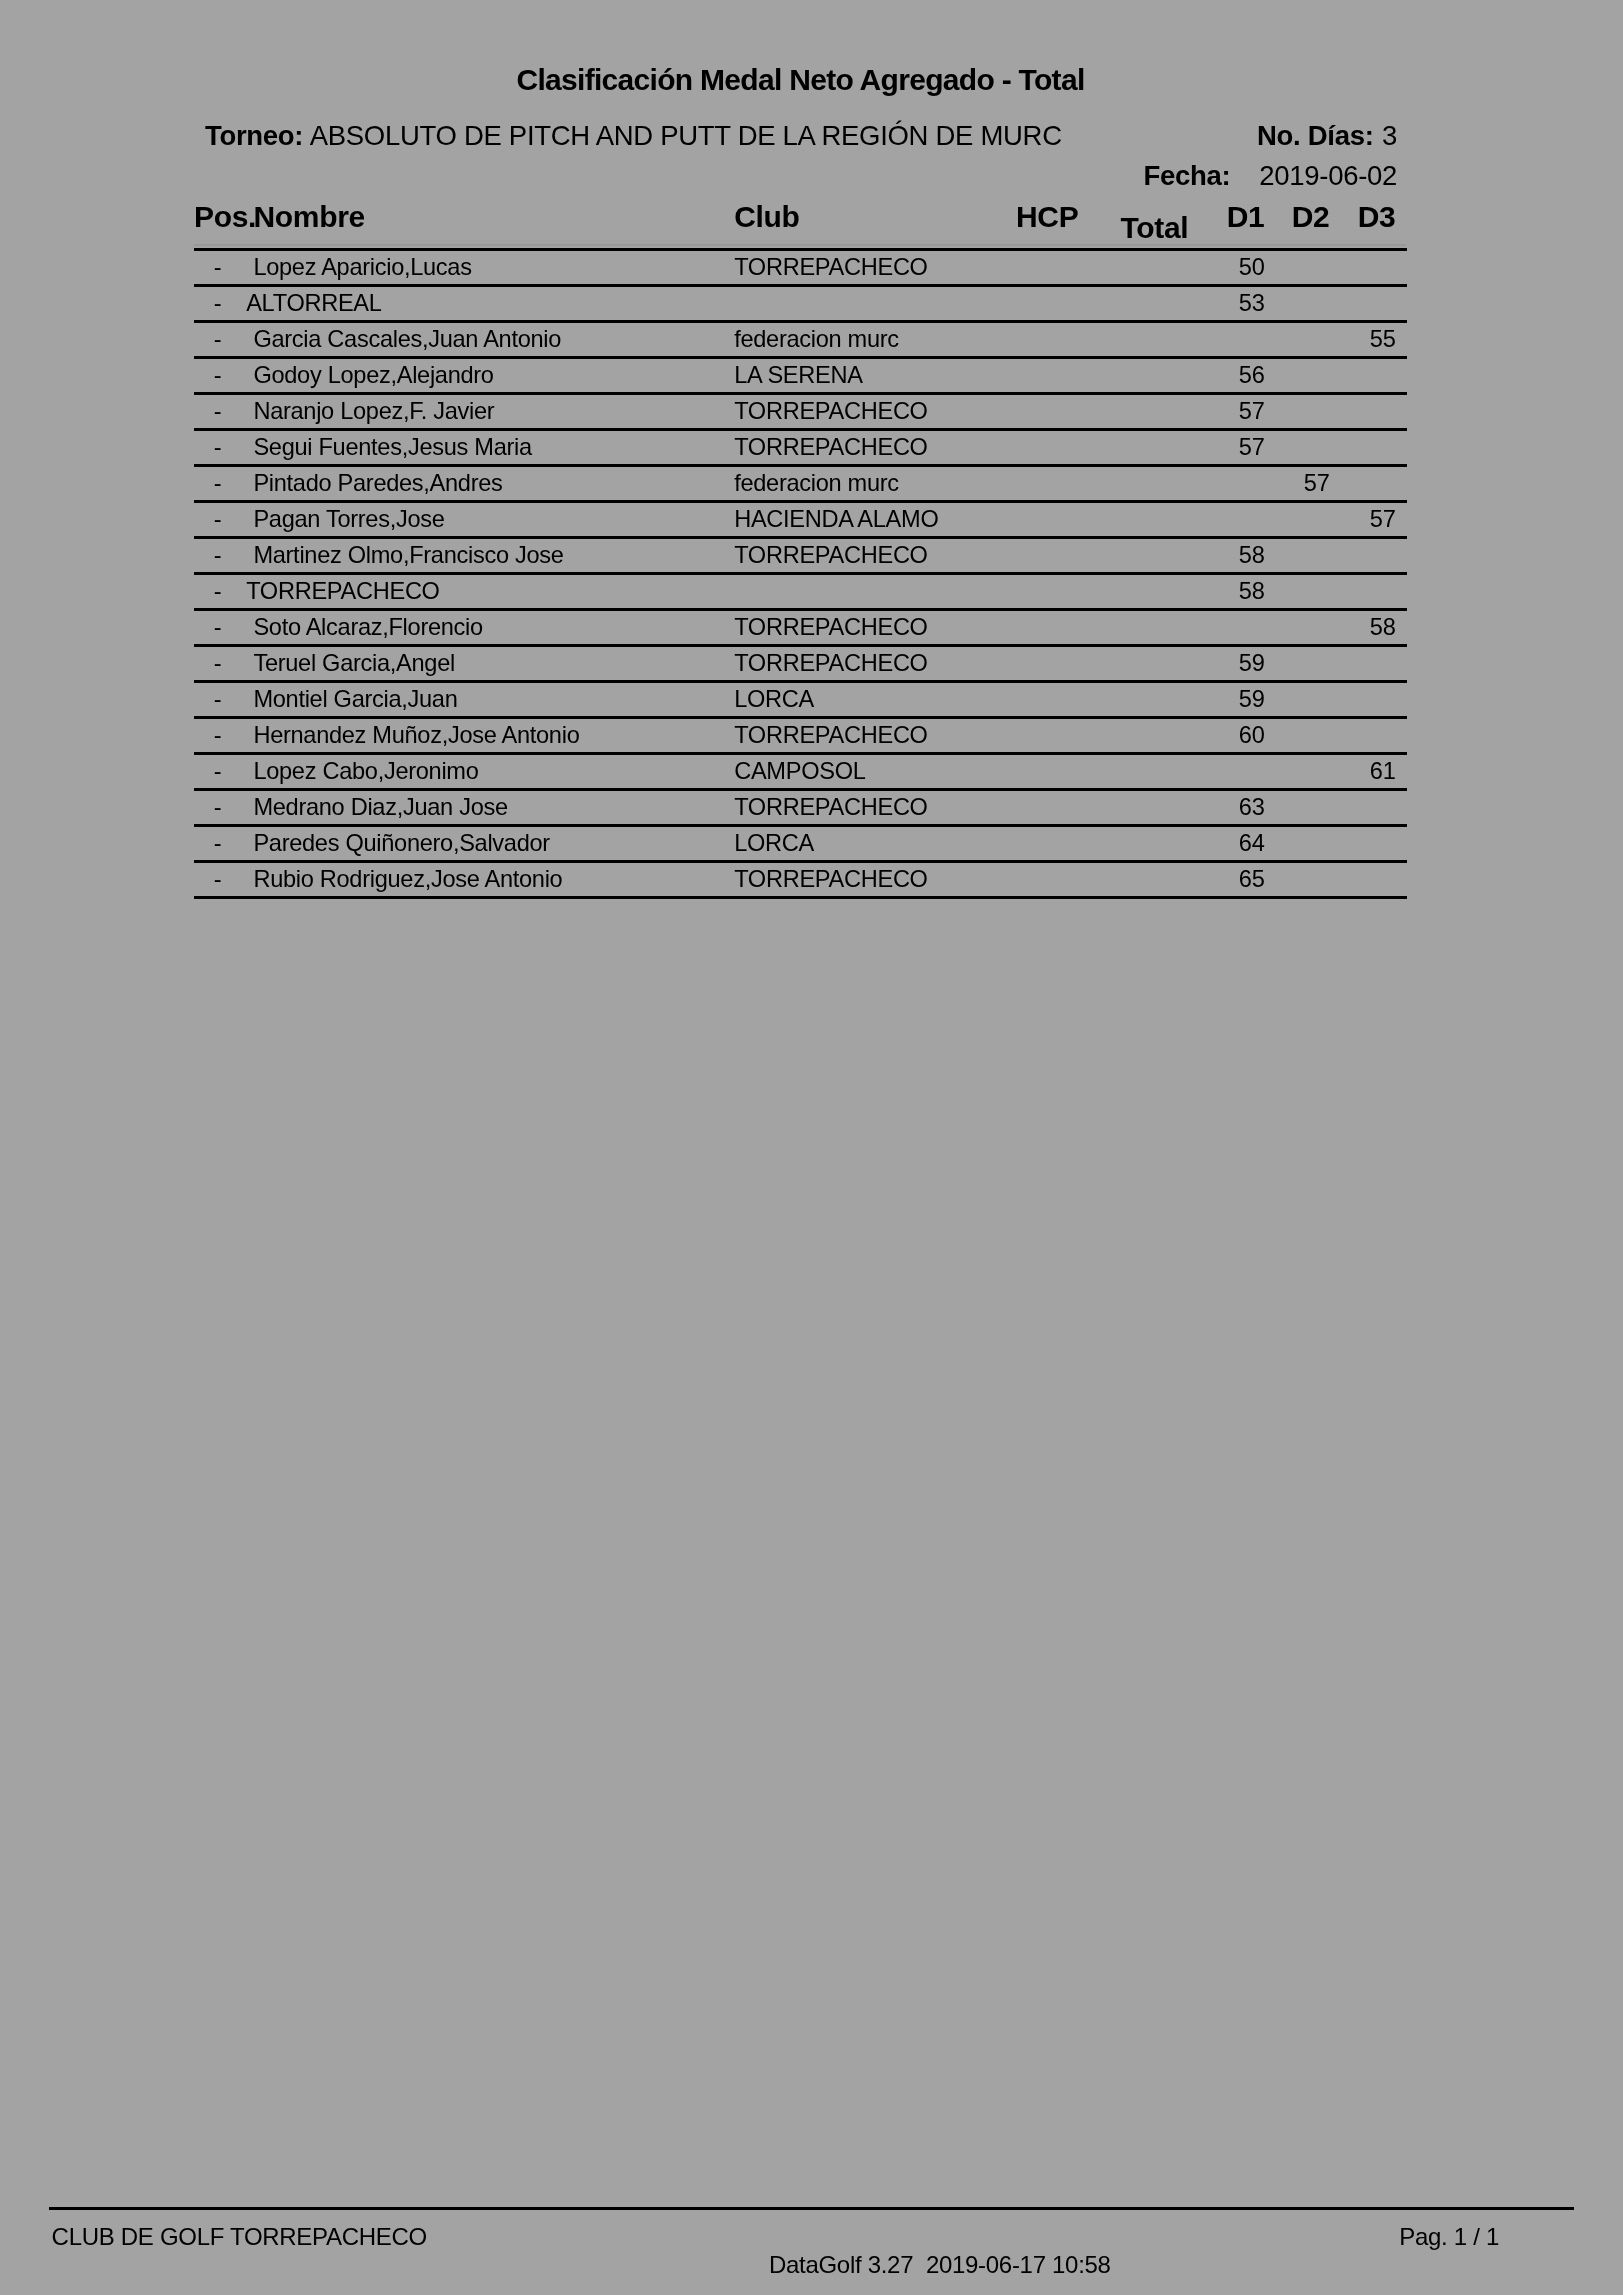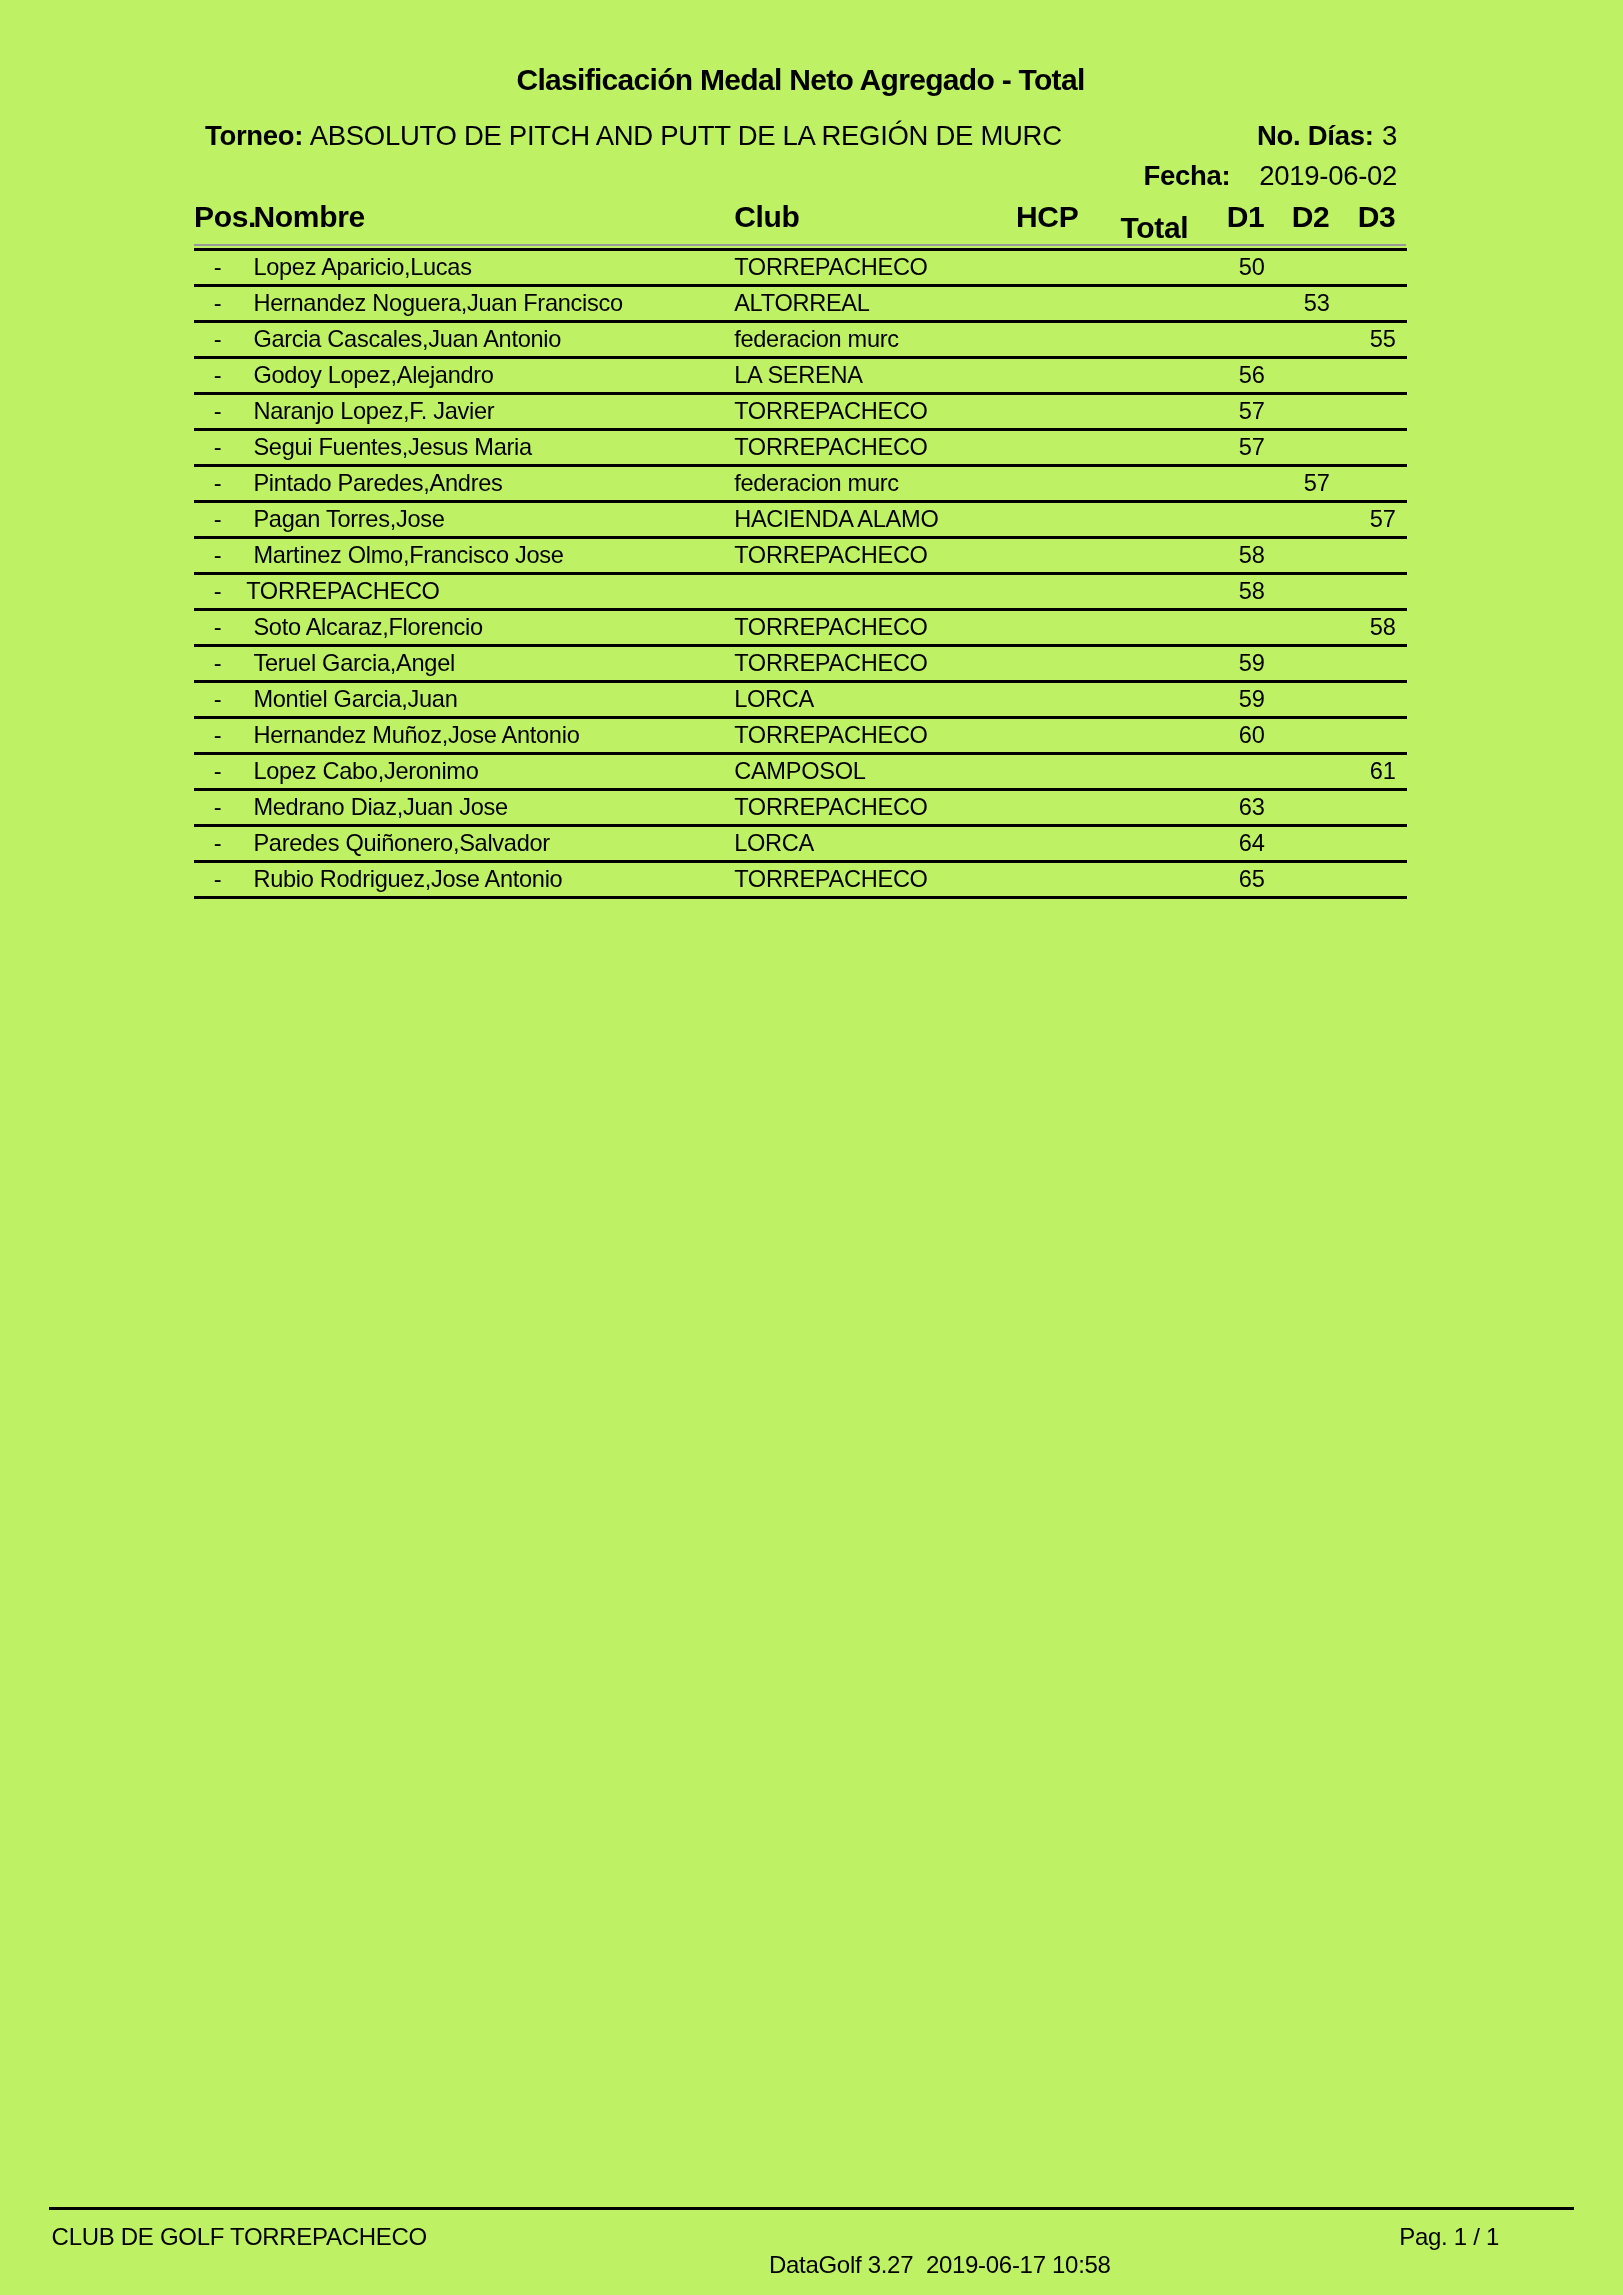--- a/index.html
+++ b/index.html
@@ -1,17 +1,17 @@
 <!DOCTYPE html>
 <html style="font-size:10.5px"><head>
 <meta charset="utf-8">
 <style>
   html,body{margin:0;padding:0;background:#ffffff;}
   body{font-family:"Liberation Sans","DejaVu Sans",sans-serif;color:#000;letter-spacing:-0.3px;}
-  .page{position:relative;width:1623px;height:2295px;background:#bef264;overflow:hidden;}
+  .page{position:relative;width:1623px;height:2295px;background:#a3a3a3;overflow:hidden;}
 
   
   .doc-title{position:absolute;top:63px;left:194px;width:1213px;text-align:center;
              font-size:30px;font-weight:bold;letter-spacing:-0.7px;white-space:nowrap;}
 
   
   .meta1{position:absolute;top:120px;left:205px;right:226px;display:flex;
          justify-content:space-between;font-size:27.5px;white-space:nowrap;}
   .meta2{position:absolute;top:160px;right:226px;font-size:27.5px;white-space:nowrap;text-align:right;}
   .lbl{font-weight:bold;}
@@ -78,21 +78,20 @@
     <div class="cell c-nombre">Lopez Aparicio,Lucas</div>
     <div class="cell c-club">TORREPACHECO</div>
     <div class="cell c-hcp"></div>
     <div class="cell c-total"></div>
     <div class="cell c-d1">50</div>
     <div class="cell c-d2"></div>
     <div class="cell c-d3"></div>
   </div>
         <div class="row grid-row">
     <div class="cell c-pos">-</div>
-    <div class="cell c-nombre">Hernandez Noguera,Juan Francisco</div>
     <div class="cell c-club">ALTORREAL</div>
     <div class="cell c-hcp"></div>
     <div class="cell c-total"></div>
     <div class="cell c-d1"></div>
     <div class="cell c-d2">53</div>
     <div class="cell c-d3"></div>
   </div>
         <div class="row grid-row">
     <div class="cell c-pos">-</div>
     <div class="cell c-nombre">Garcia Cascales,Juan Antonio</div>

